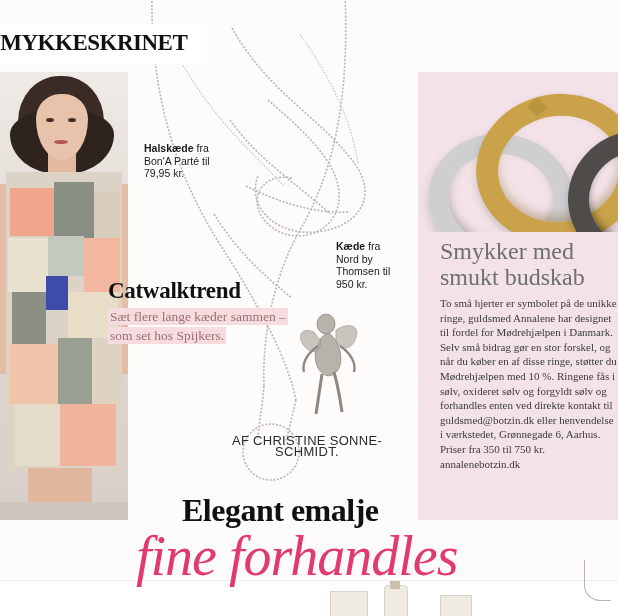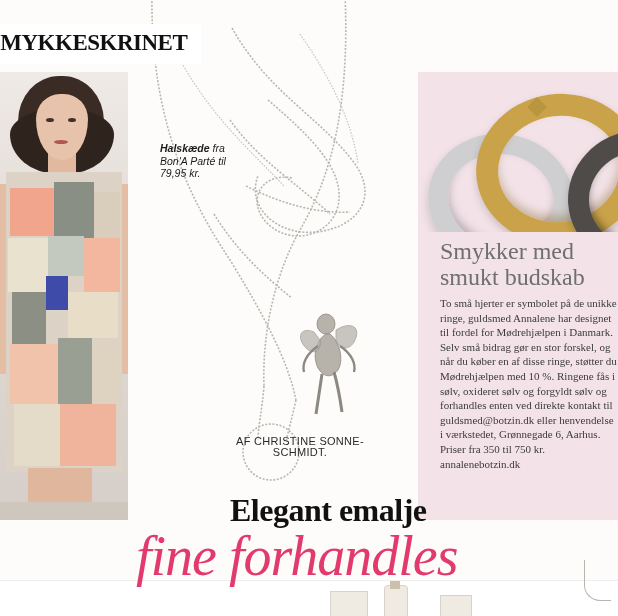--- a/index.html
+++ b/index.html
@@ -149,21 +149,21 @@
   .cap {
     position: absolute;
     font-family: "Liberation Sans", sans-serif;
     font-size: 10.5px;
     line-height: 12.5px;
     color: #1a1a1a;
     z-index: 20;
   }
   .cap b { font-weight: bold; }
 
-  .cap-halskaede { left: 160px; top: 142px; width: 74px; font-style: italic; }
+  .cap-halskaede { left: 144px; top: 142px; width: 74px; }
   .cap-kaede { left: 336px; top: 240px; width: 62px; }
 
   
   .catwalk {
     position: absolute;
     left: 108px;
     top: 278px;
     width: 196px;
     z-index: 22;
   }
@@ -183,25 +183,25 @@
     background: #f6dcdf;
     display: inline;
     box-decoration-break: clone;
     -webkit-box-decoration-break: clone;
     padding: 1px 2px;
   }
 
   
   .credits {
     position: absolute;
-    left: 220px;
+    left: 227px;
     top: 436px;
     width: 160px;
     text-align: center;
-    font-size: 11px;
+    font-size: 13px;
     line-height: 10.5px;
     letter-spacing: 0.3px;
     color: #2a2a2a;
     z-index: 22;
   }
 
   
   .pink-panel {
     position: absolute;
     left: 418px;
@@ -299,21 +299,20 @@
   .headline1 {
     position: absolute;
     left: 182px;
     top: 492px;
     font-family: "Liberation Serif", serif;
     font-weight: bold;
     font-size: 32px;
     letter-spacing: -0.5px;
     color: #111;
     z-index: 26;
-    margin-left: 48px;
   }
   .headline2 {
     position: absolute;
     left: 136px;
     top: 524px;
     font-family: "Liberation Serif", serif;
     font-style: italic;
     font-size: 56px;
     letter-spacing: -1px;
     color: #e23a6e;
@@ -431,21 +430,29 @@
       <path d="M22 46 C 10 54, 6 64, 8 72" stroke-width="2.4" fill="none"></path>
       <path d="M44 46 C 56 54, 60 64, 58 72" stroke-width="2.4" fill="none"></path>
     </g>
   </svg>
 
   <div class="cap cap-halskaede">
     <b>Halskæde</b>
     <span>fra Bon'A Parté til 79,95 kr.</span>
   </div>
 
-
+  <div class="cap cap-kaede">
+    <b>Kæde</b>
+    <span>fra Nord by Thomsen til 950 kr.</span>
+  </div>
+
+  <div class="catwalk">
+    <div class="catwalk-title">Catwalktrend</div>
+    <span class="catwalk-body">Sæt flere lange kæder sammen – som set hos Spijkers.</span>
+  </div>
 
   <div class="credits">
     <div>AF CHRISTINE SONNE-SCHMIDT.</div>
   </div>
 
   <div class="pink-panel">
     <div class="rings-photo" style="left:0;top:0;">
       <div class="ring ring-silver"></div>
       <div class="ring ring-gold"></div>
       <div class="ring-heart" style="left:112px;top:28px;"></div>

